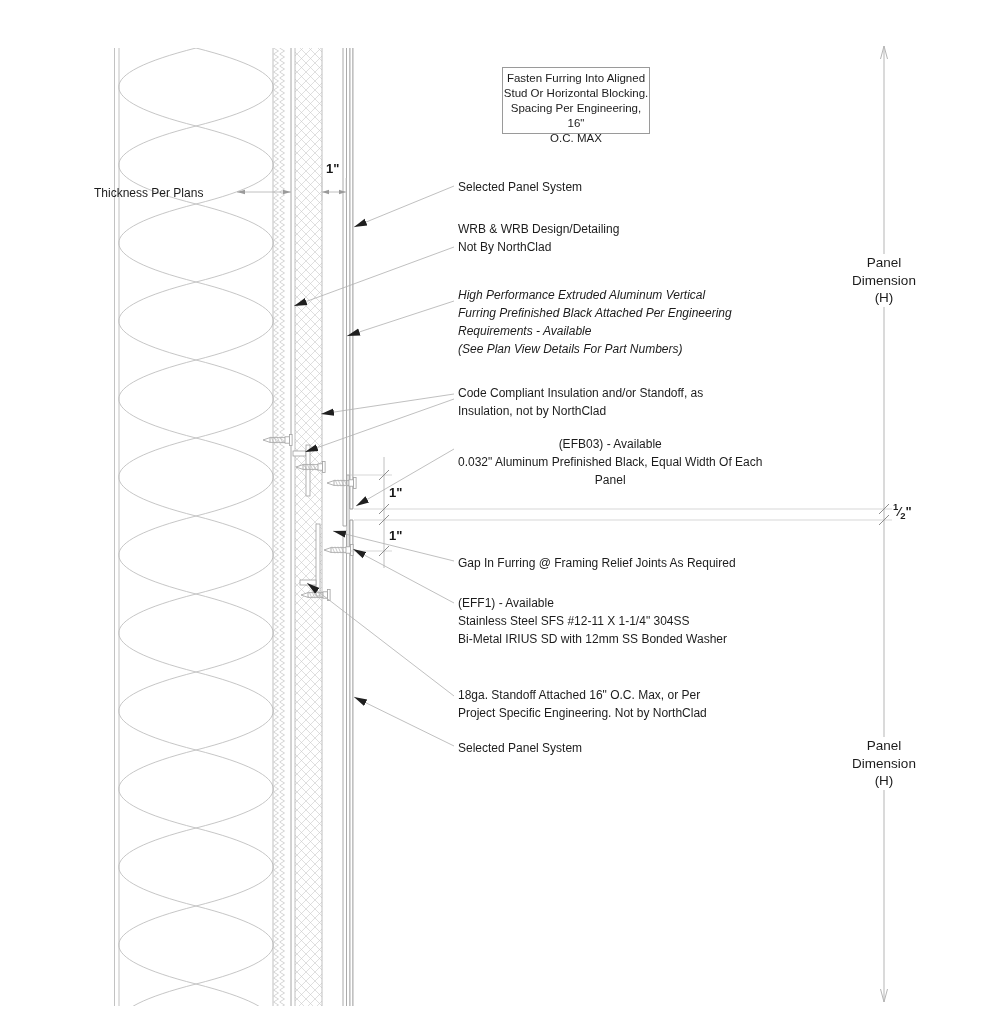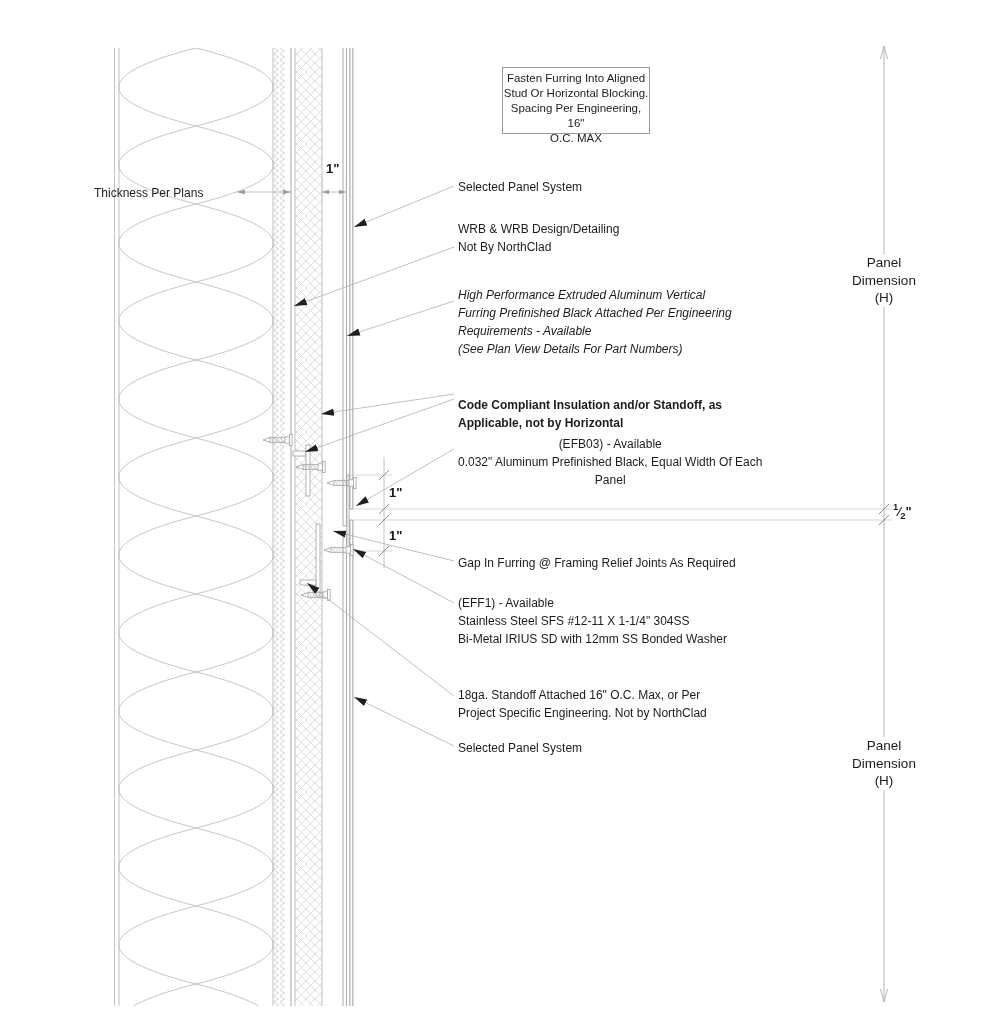--- a/index.html
+++ b/index.html
@@ -170,23 +170,23 @@
   <div class="ln">Not By NorthClad</div>
 </div>
 
 <div class="lbl" style="left:458px;top:286px;font-style:italic;">
   <div class="ln">High Performance Extruded Aluminum Vertical</div>
   <div class="ln">Furring Prefinished Black Attached Per Engineering</div>
   <div class="ln">Requirements - Available</div>
   <div class="ln">(See Plan View Details For Part Numbers)</div>
 </div>
 
-<div class="lbl" style="left:458px;top:396px;font-weight:bold;">
+<div class="lbl" style="left:458px;top:384px;">
   <div class="ln">Code Compliant Insulation and/or Standoff, as</div>
-  <div class="ln">Applicable, not by Horizontal</div>
+  <div class="ln">Insulation, not by NorthClad</div>
 </div>
 
 <div class="lbl" style="left:458px;top:435px;text-align:center;">
   <div class="ln">(EFB03) - Available</div>
   <div class="ln">0.032" Aluminum Prefinished Black, Equal Width Of Each</div>
   <div class="ln">Panel</div>
 </div>
 
 <div class="lbl" style="left:458px;top:554px;">Gap In Furring @ Framing Relief Joints As Required</div>
 

